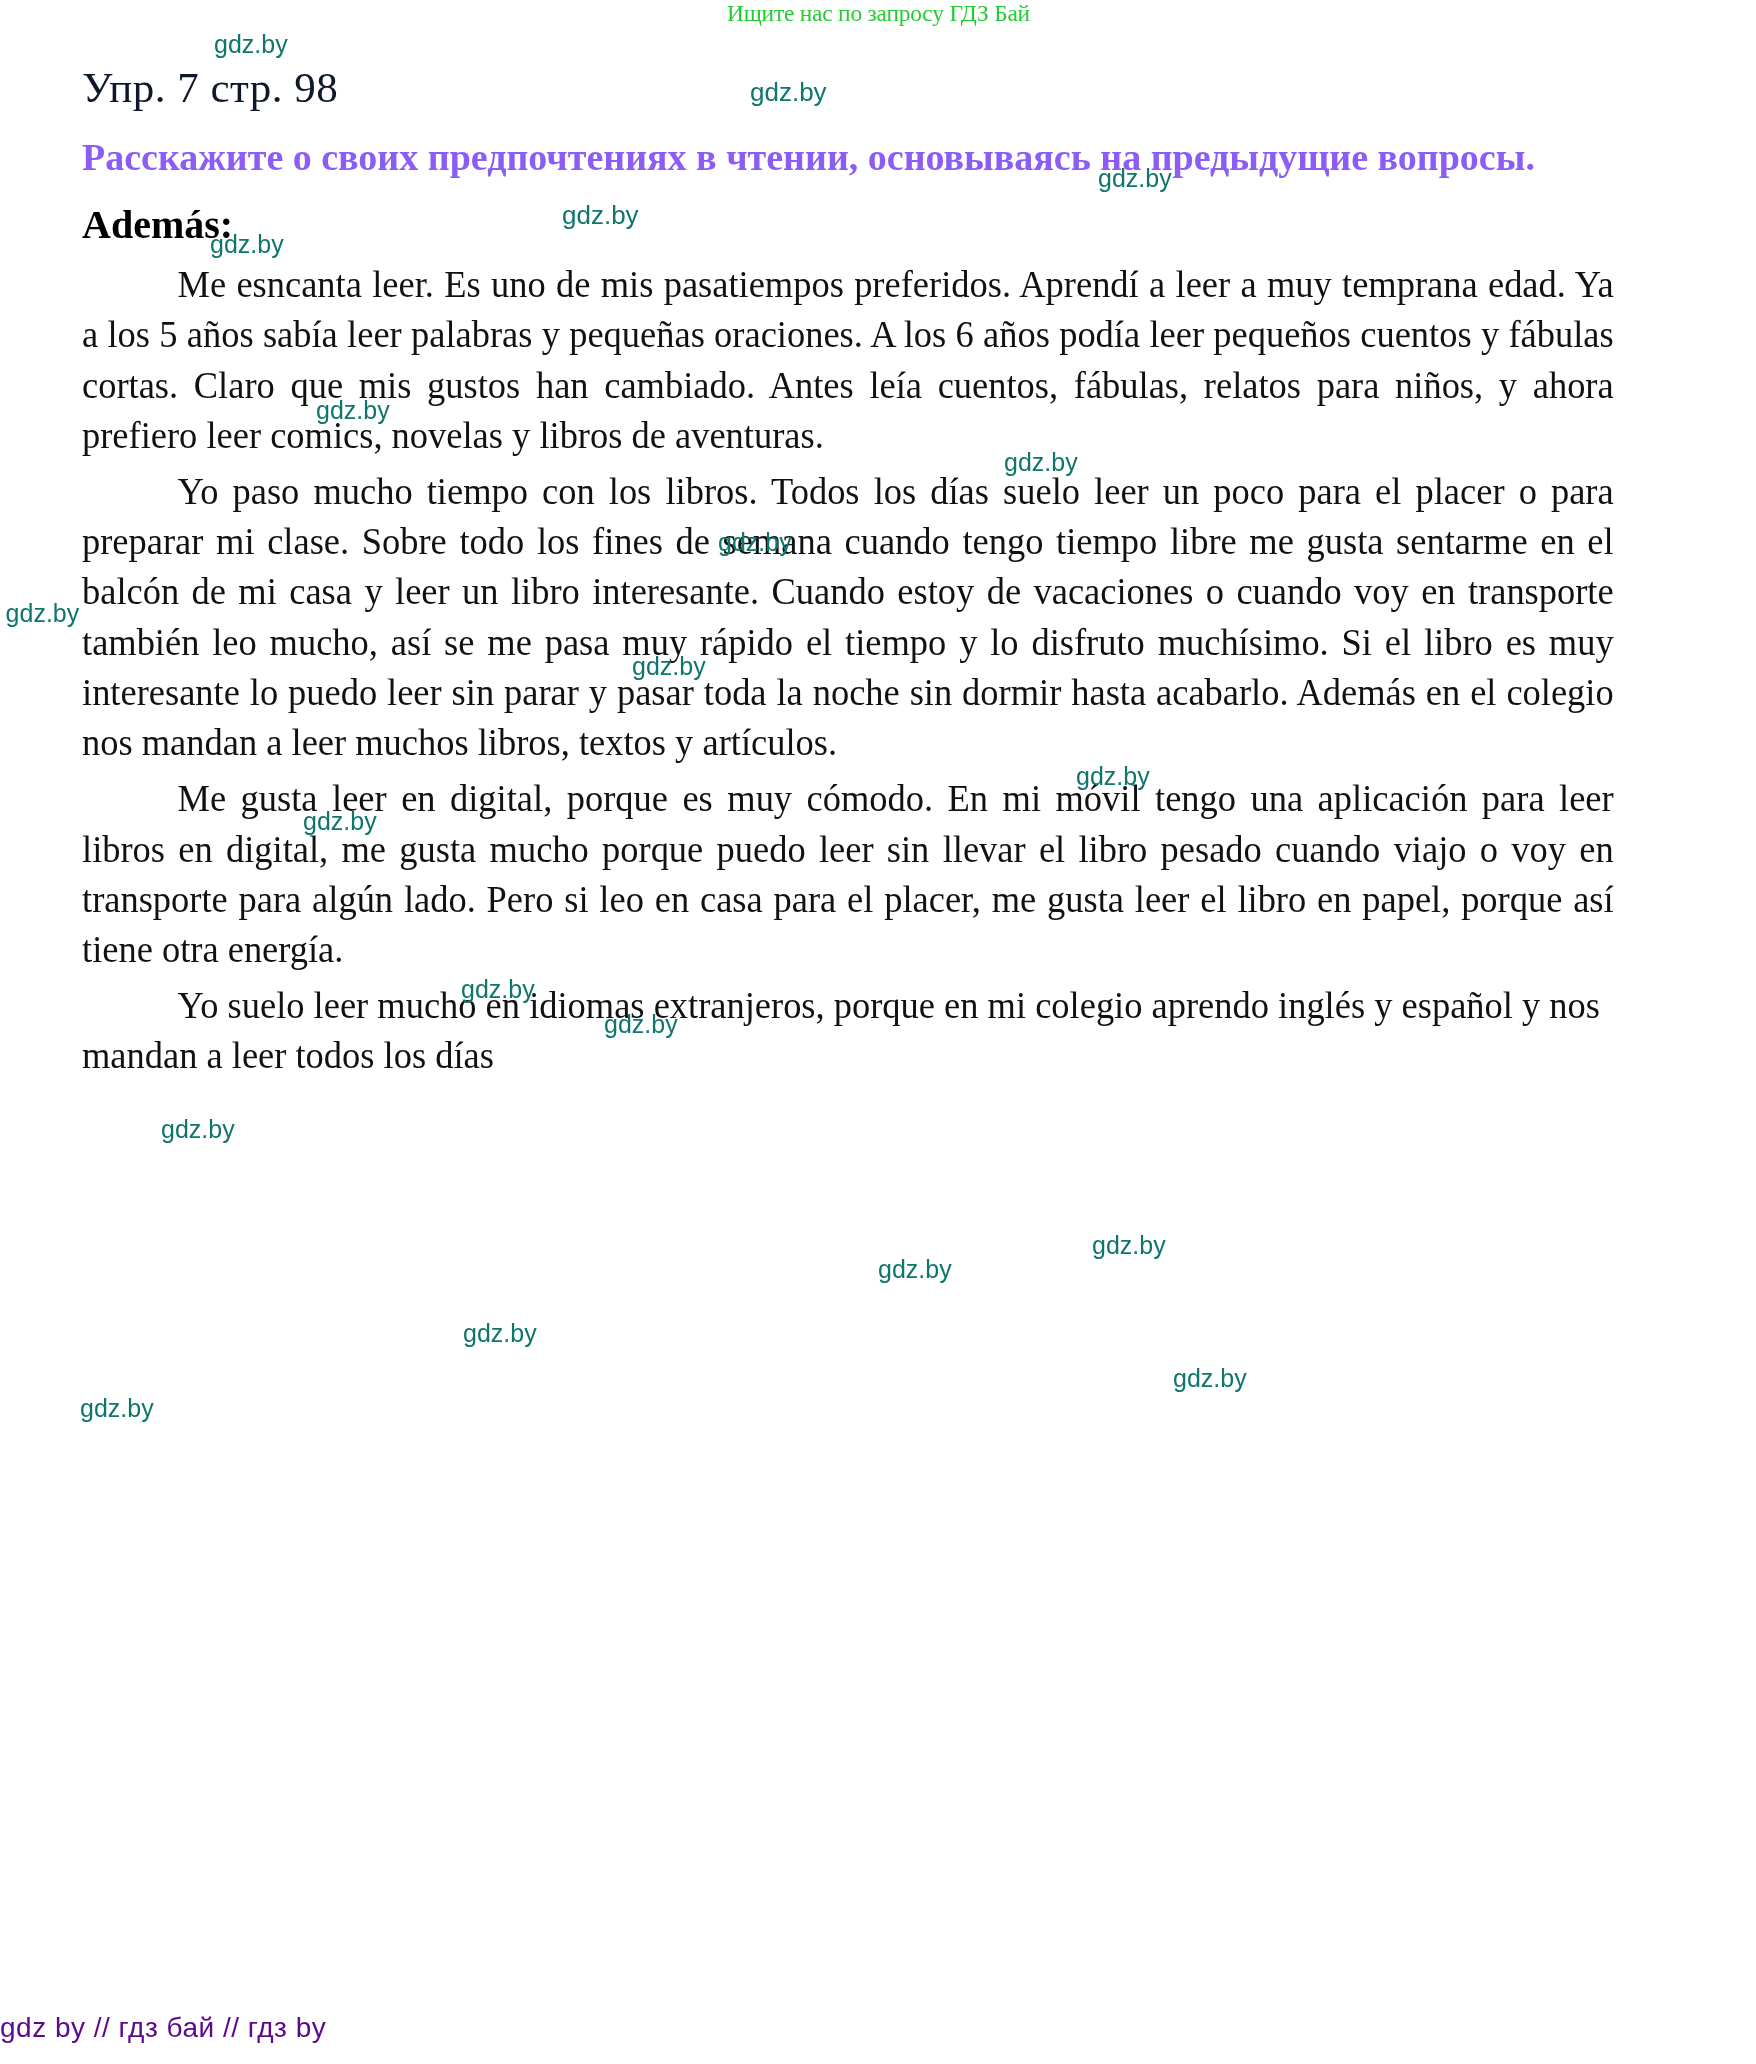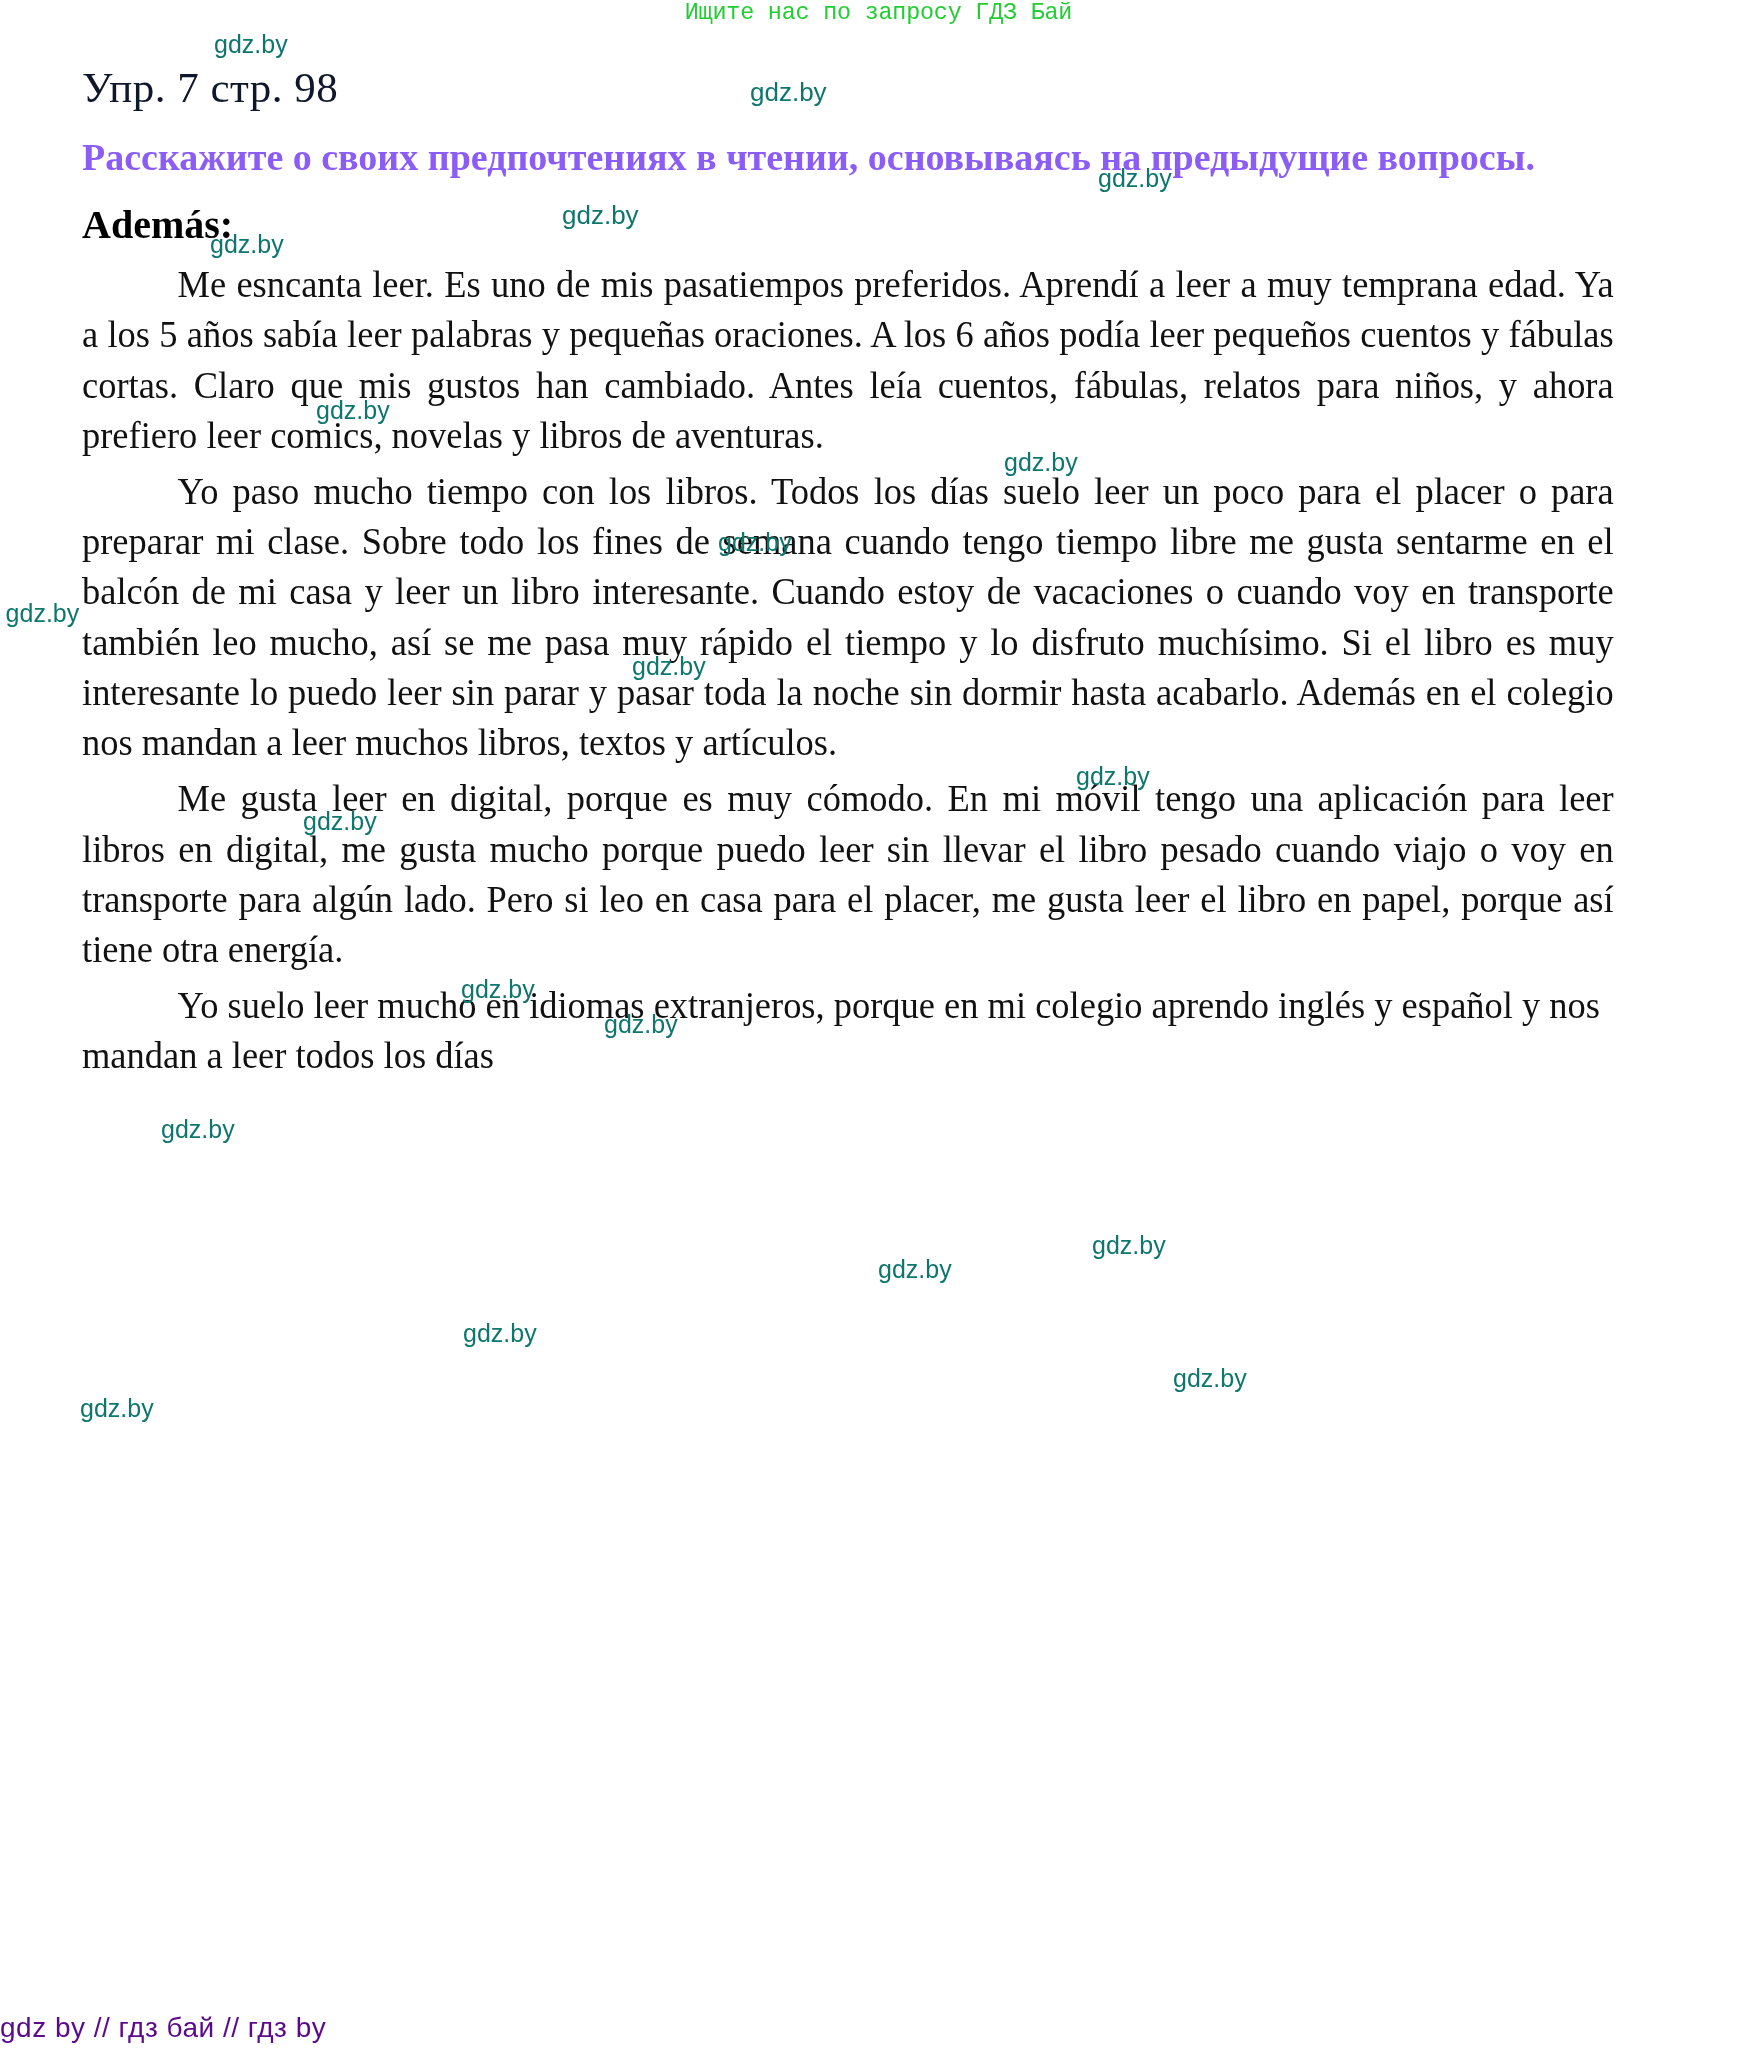--- a/index.html
+++ b/index.html
@@ -17,21 +17,21 @@
   }
 
   
   .banner {
     position: absolute;
     top: 0px;
     left: 0;
     width: 1757px;
     text-align: center;
     color: #22cc33;
-    font-family: Liberation Mono, monospace;
+    font-family: Liberation Serif, serif;
     font-size: 23.4px;
     letter-spacing: -0.2px;
     white-space: nowrap;
   }
 
   
   .column {
     position: absolute;
     left: 82px;
     top: 62px;

